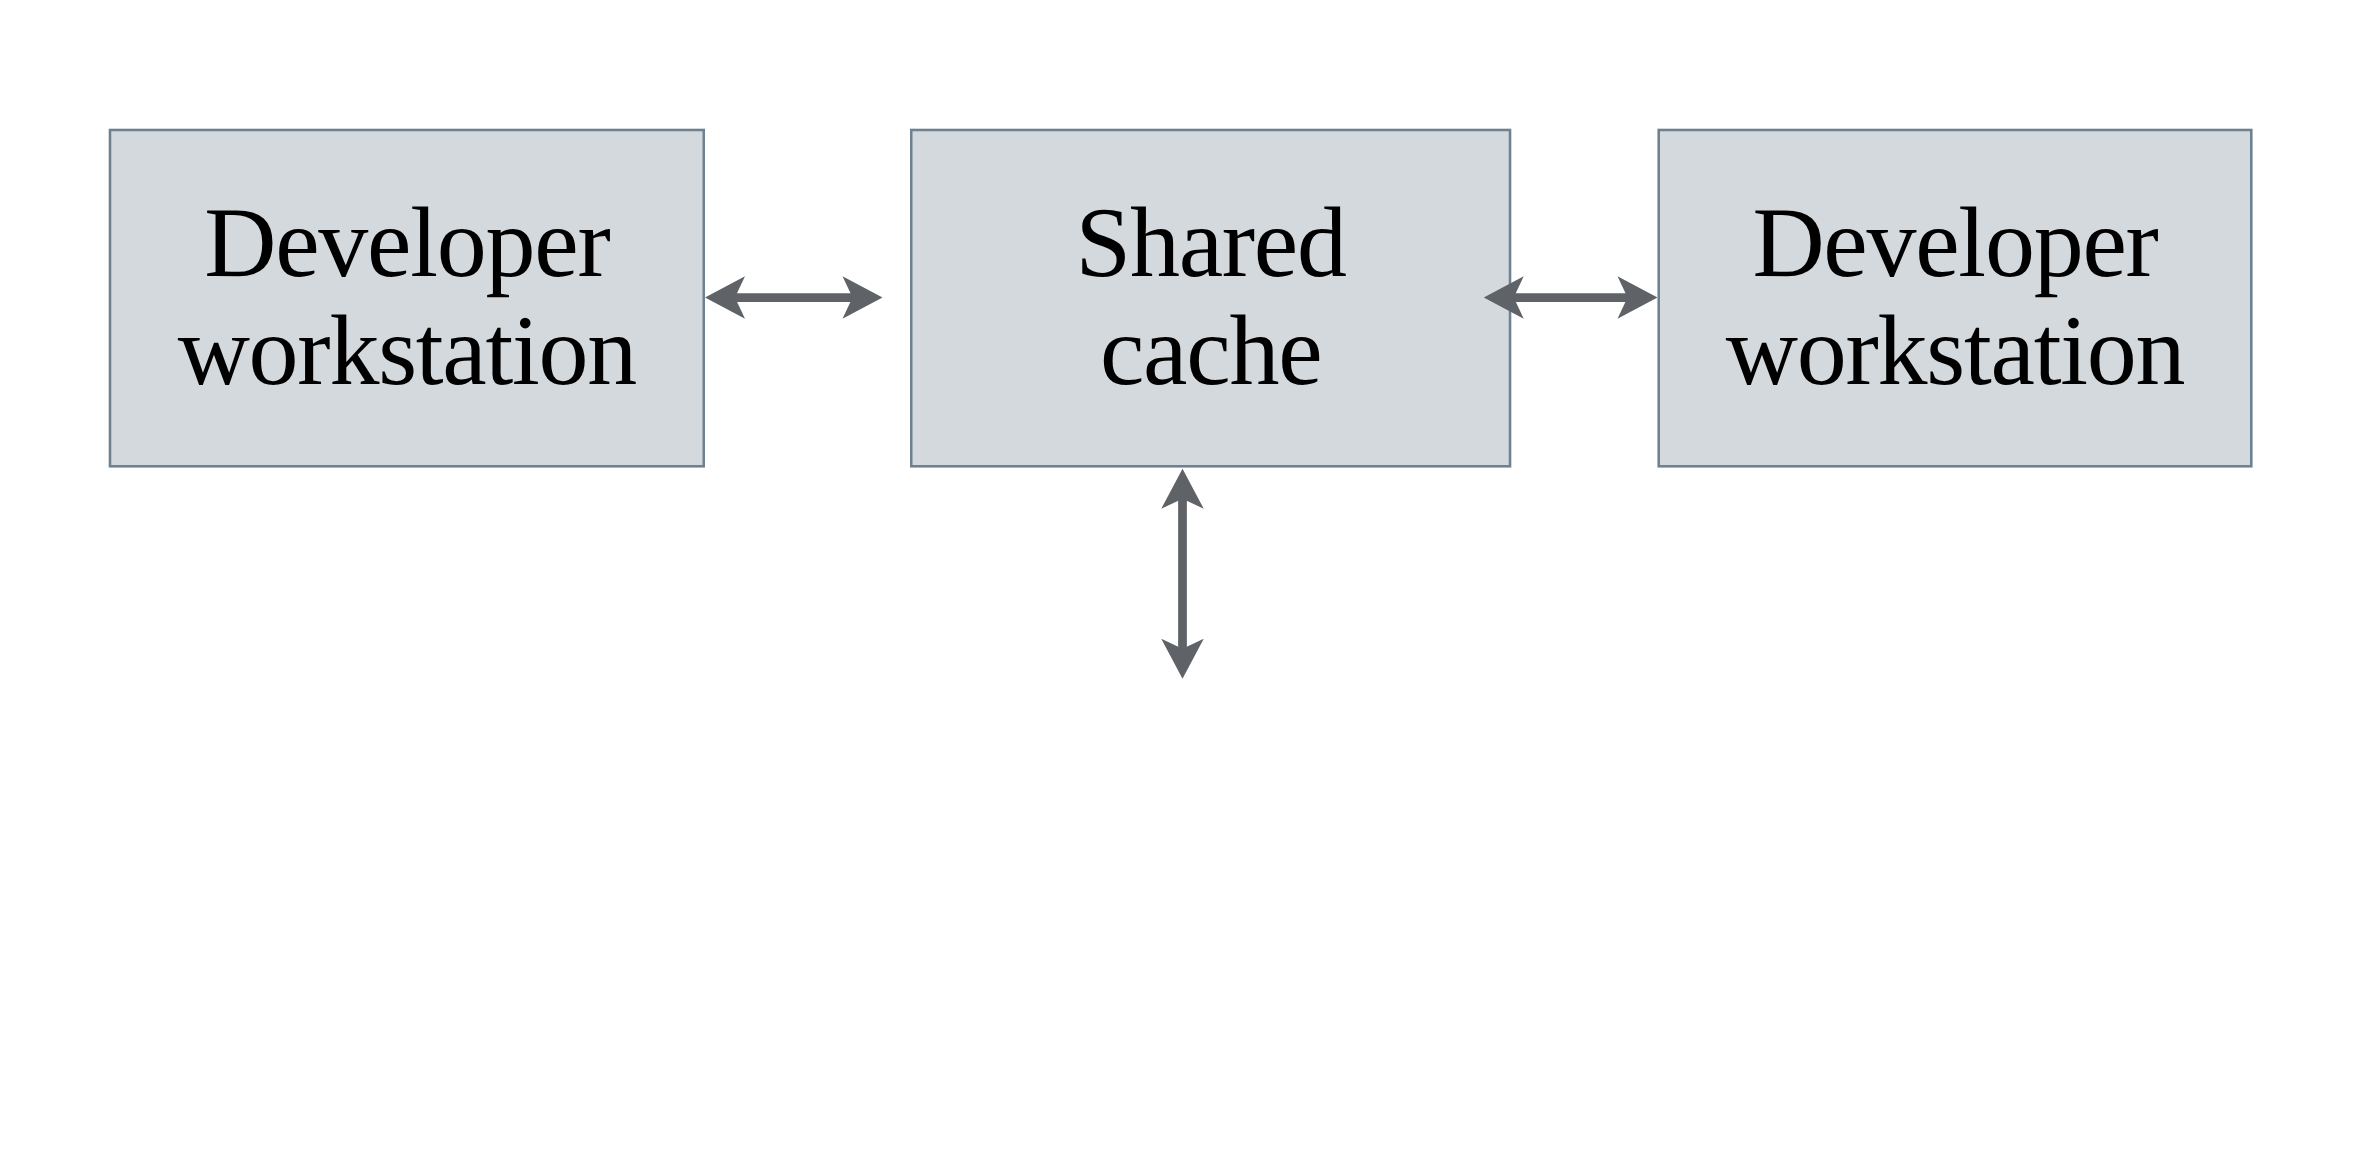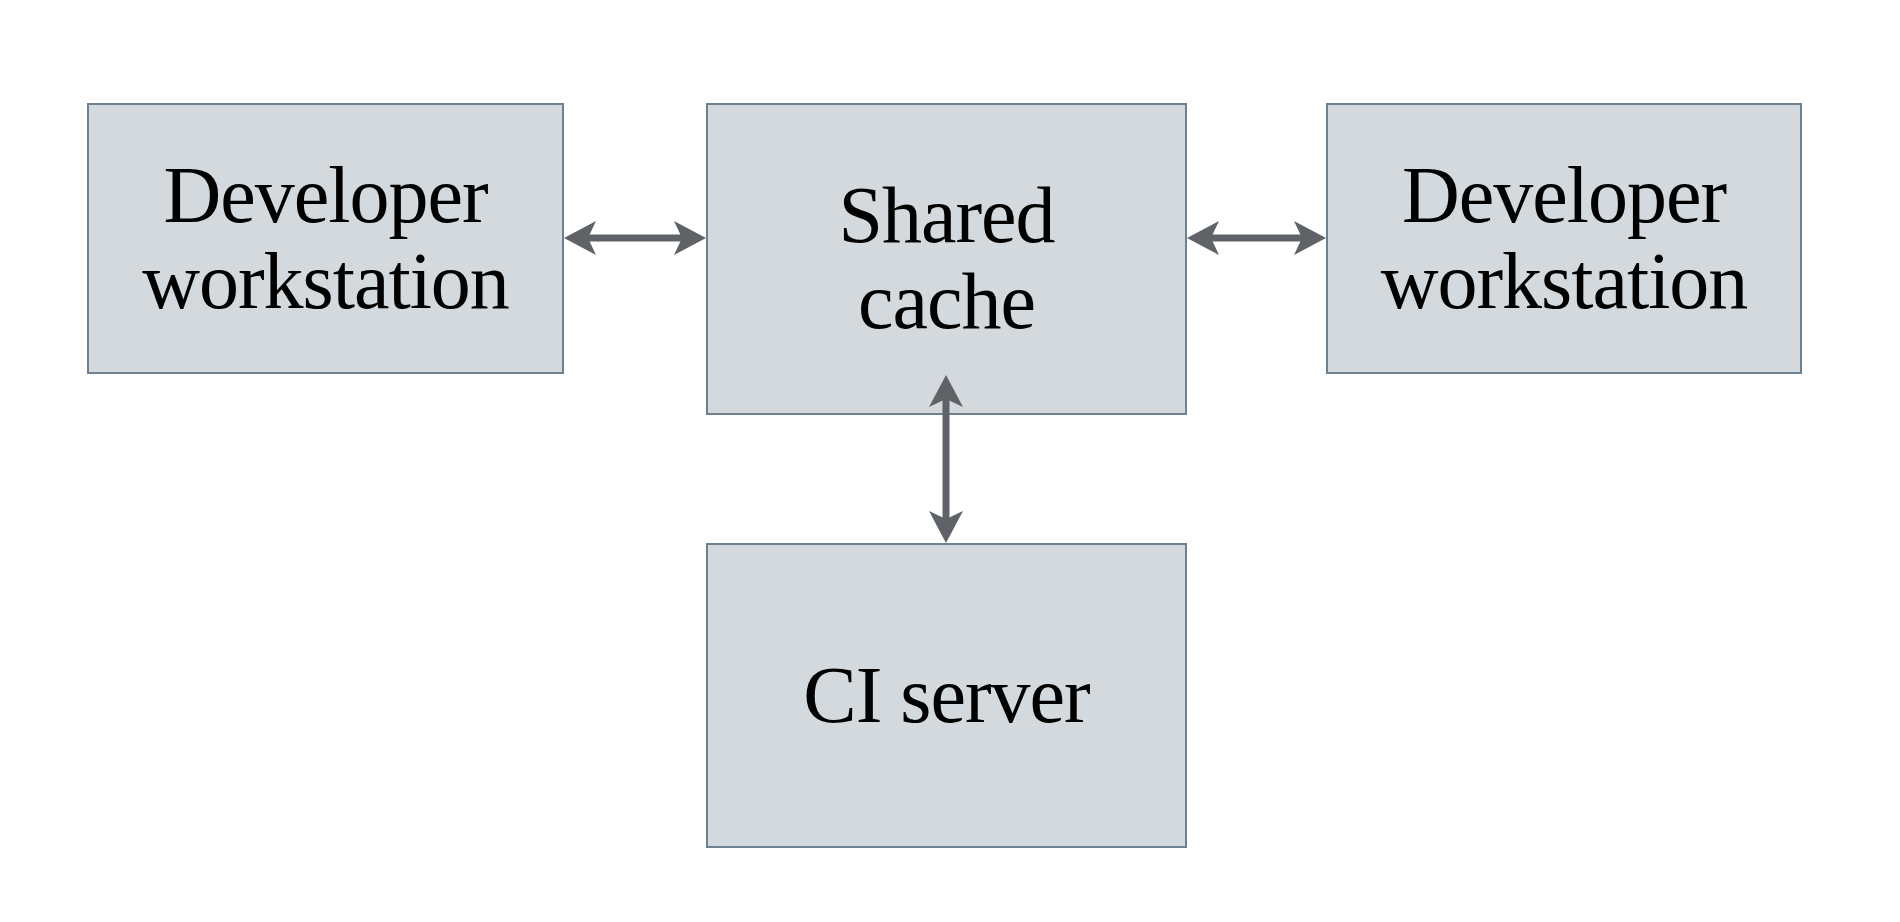--- a/index.html
+++ b/index.html
@@ -23,21 +23,21 @@
     justify-content: center;
     text-align: center;
     font-size: 80px;
     line-height: 1.07;
     letter-spacing: -1px;
     color: var(--text-color, #000000);
     white-space: pre-line;
   }
 
   .node-dev-left  { left: 87px;   top: 103px; width: 477px; height: 271px; }
-  .node-cache     { left: 706px;  top: 103px; width: 481px; height: 312px; }
+  .node-cache     { left: 728px;  top: 103px; width: 481px; height: 271px; }
   .node-dev-right { left: 1326px; top: 103px; width: 476px; height: 271px; }
   .node-ci        { left: 706px;  top: 543px; width: 481px; height: 305px; }
 
   .arrow {
     position: absolute;
     color: var(--arrow-color, #5f6368);
   }
   .arrow svg { display: block; width: 100%; height: 100%; }
 
   .arrow-h-left  { left: 564px;  top: 216px; width: 142px; height: 44px; }
@@ -51,21 +51,20 @@
 
   <div class="node node-dev-left">Developer
 workstation</div>
 
   <div class="node node-cache">Shared
 cache</div>
 
   <div class="node node-dev-right">Developer
 workstation</div>
 
-  <div class="node node-ci">CI server</div>
 
   <div class="arrow arrow-h-left">
     <svg viewBox="0 0 142 44" preserveAspectRatio="none" aria-hidden="true">
       <line x1="18" y1="22" x2="124" y2="22" stroke="currentColor" stroke-width="7"></line>
       <path d="M0 22 L32 5 L24 22 L32 39 Z" fill="currentColor"></path>
       <path d="M142 22 L110 5 L118 22 L110 39 Z" fill="currentColor"></path>
     </svg>
   </div>
 
   <div class="arrow arrow-h-right">

